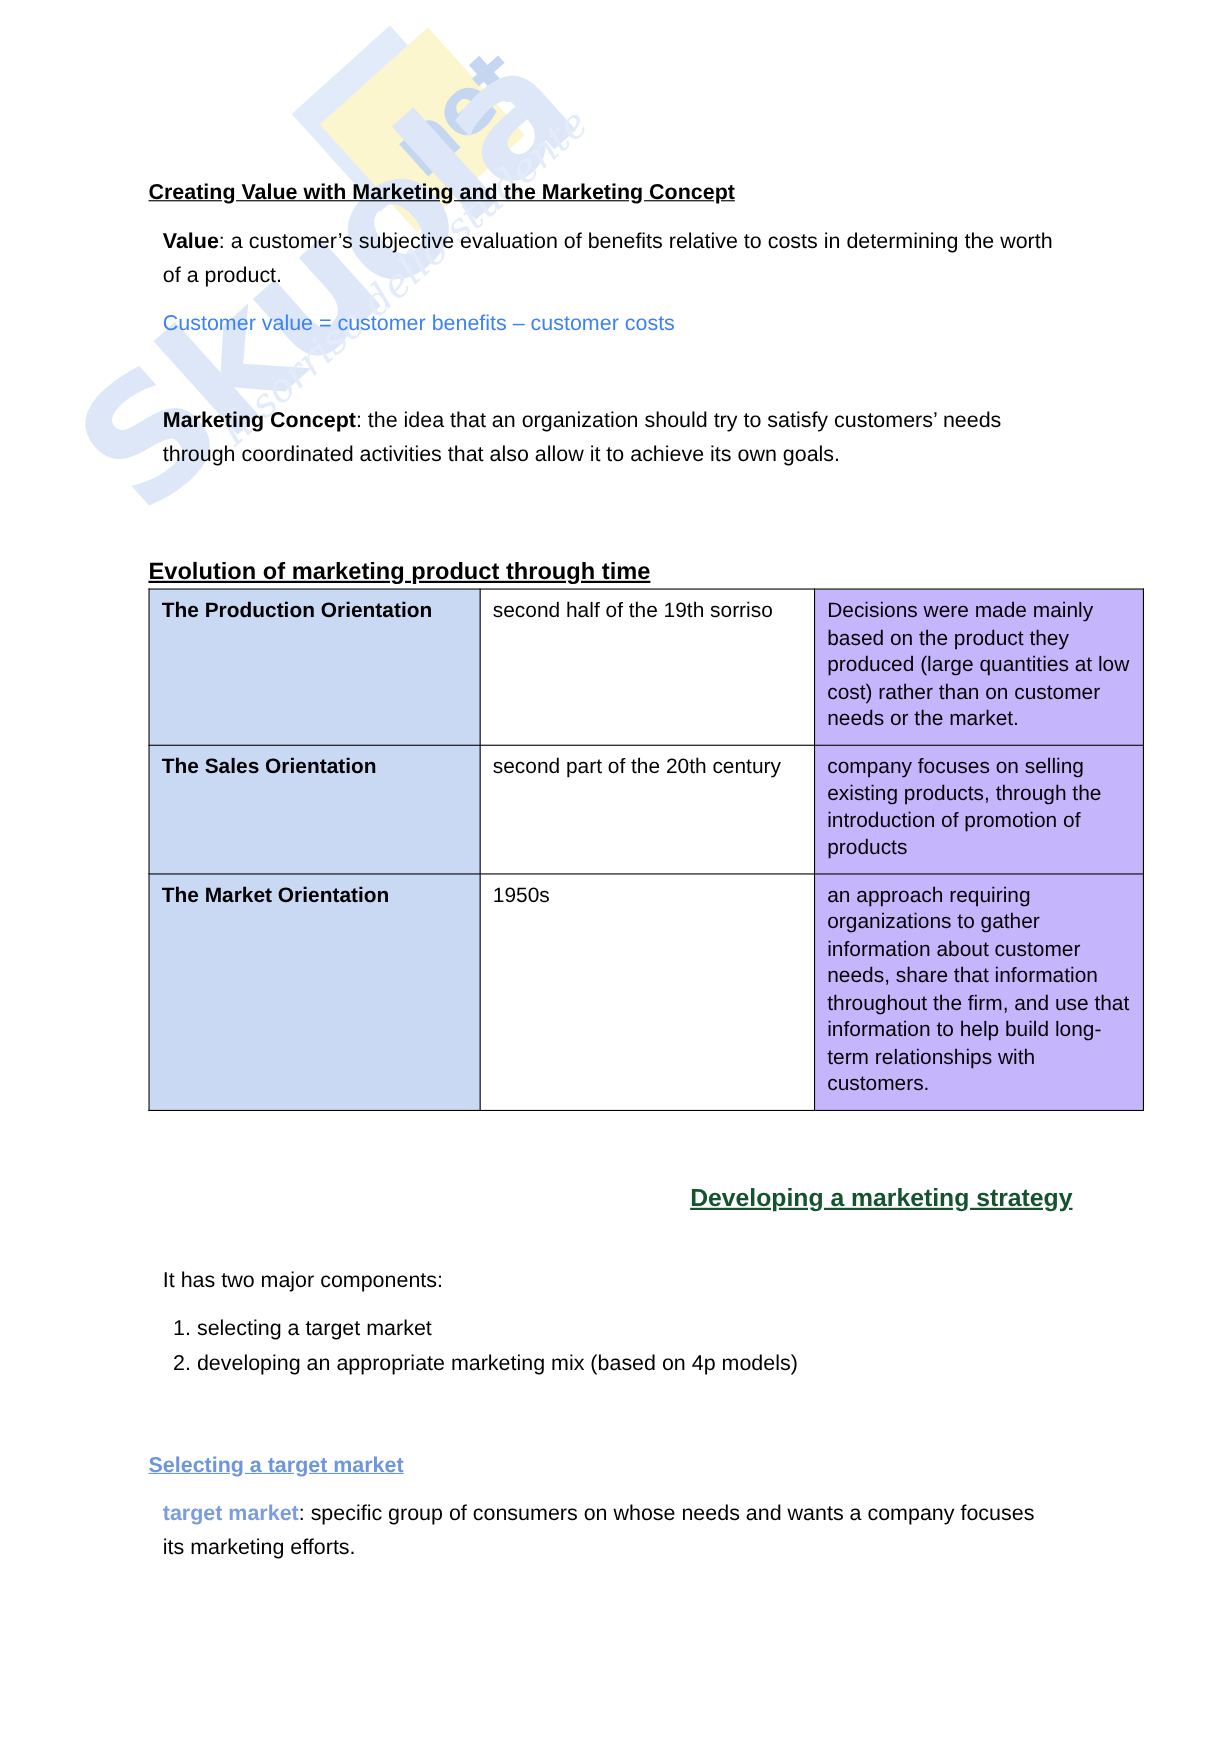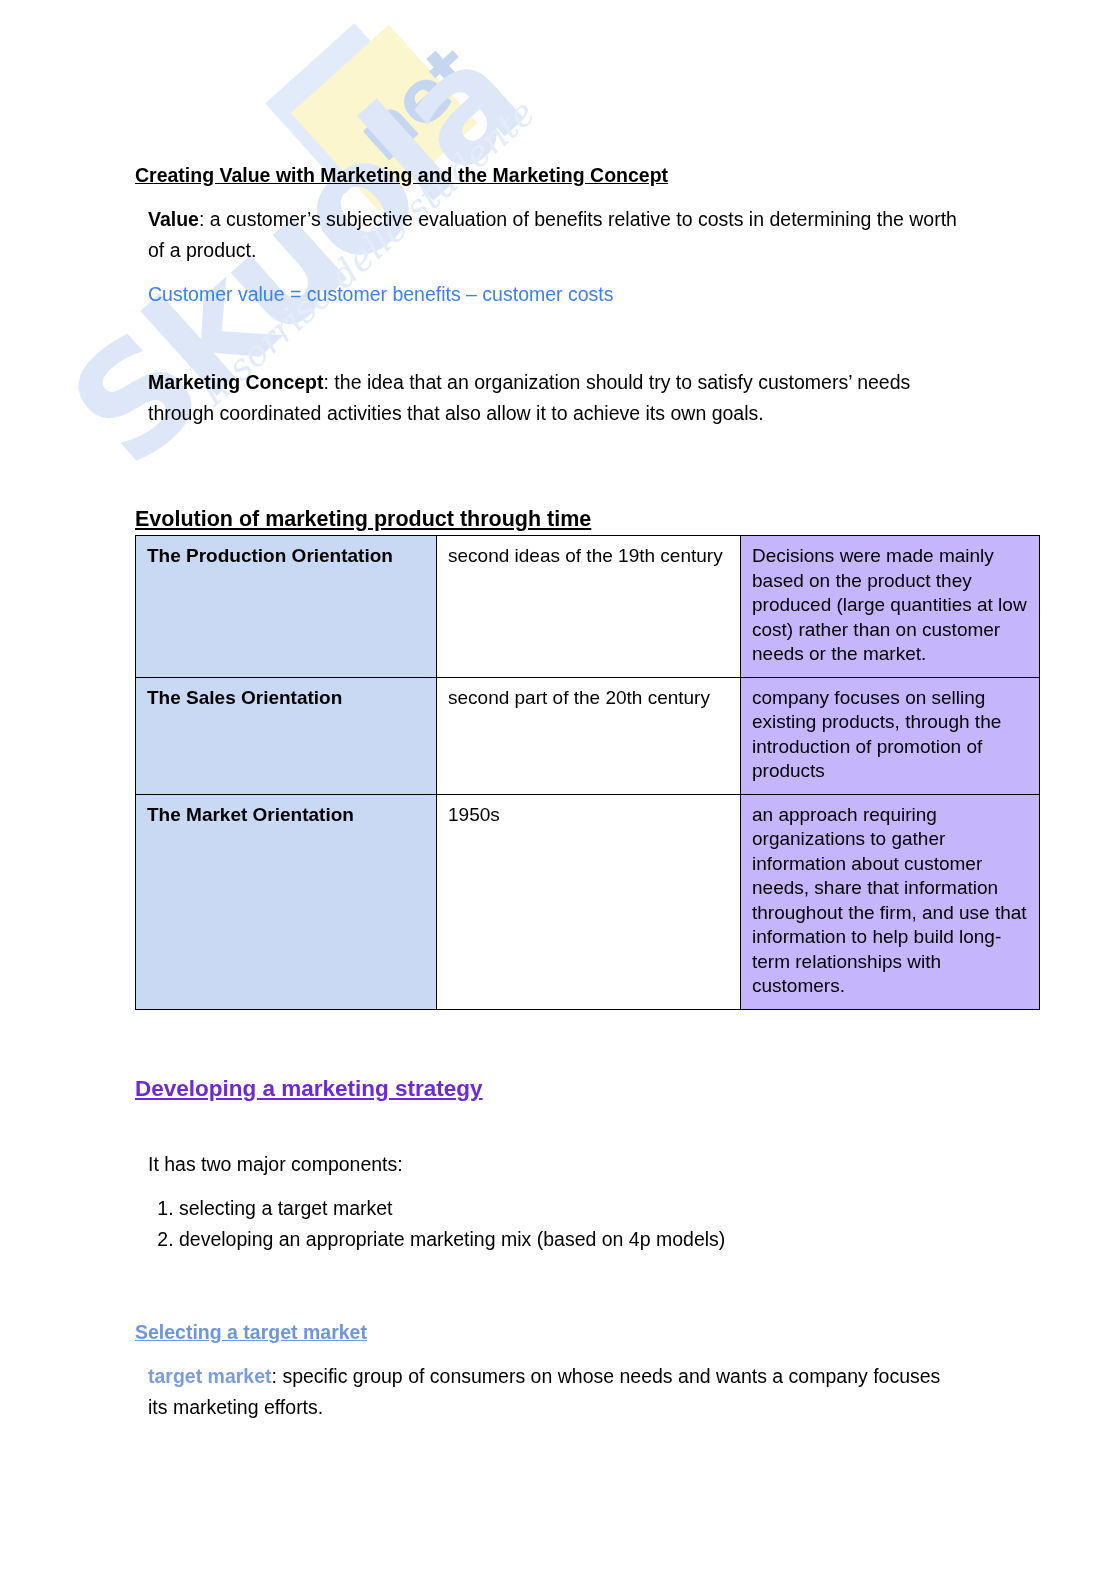--- a/index.html
+++ b/index.html
@@ -112,21 +112,22 @@
     font-size: 21.5px;
     line-height: 31px;
     margin: 0;
   }
   .h-blue-big {
     font-weight: bold;
     text-decoration: underline;
     font-size: 22.5px;
     line-height: 33px;
     margin: 0;
-    color: #6d28d9;
+    color: #14532d;
+    text-align: right;
   }
   .h-blue-small {
     font-weight: bold;
     text-decoration: underline;
     font-size: 19.5px;
     line-height: 31px;
     margin: 0;
     color: #6e96dc;
   }
   b, .b { font-weight: bold; }
@@ -194,21 +195,21 @@
     </div>
 
     <div class="spacer-xxl"></div>
 
     <div class="h-section">Evolution of marketing product through time</div>
 
     <table class="evo">
       <tbody>
         <tr>
           <td class="c1">The Production Orientation</td>
-          <td class="c2">second ideas of the 19th century</td>
+          <td class="c2">second half of the 19th sorriso</td>
           <td class="c3">Decisions were made mainly based on the product they produced (large quantities at low cost) rather than on customer needs or the market.</td>
         </tr>
         <tr>
           <td class="c1">The Sales Orientation</td>
           <td class="c2">second part of the 20th century</td>
           <td class="c3">company focuses on selling existing products, through the introduction of promotion of products</td>
         </tr>
         <tr>
           <td class="c1">The Market Orientation</td>
           <td class="c2">1950s</td>

